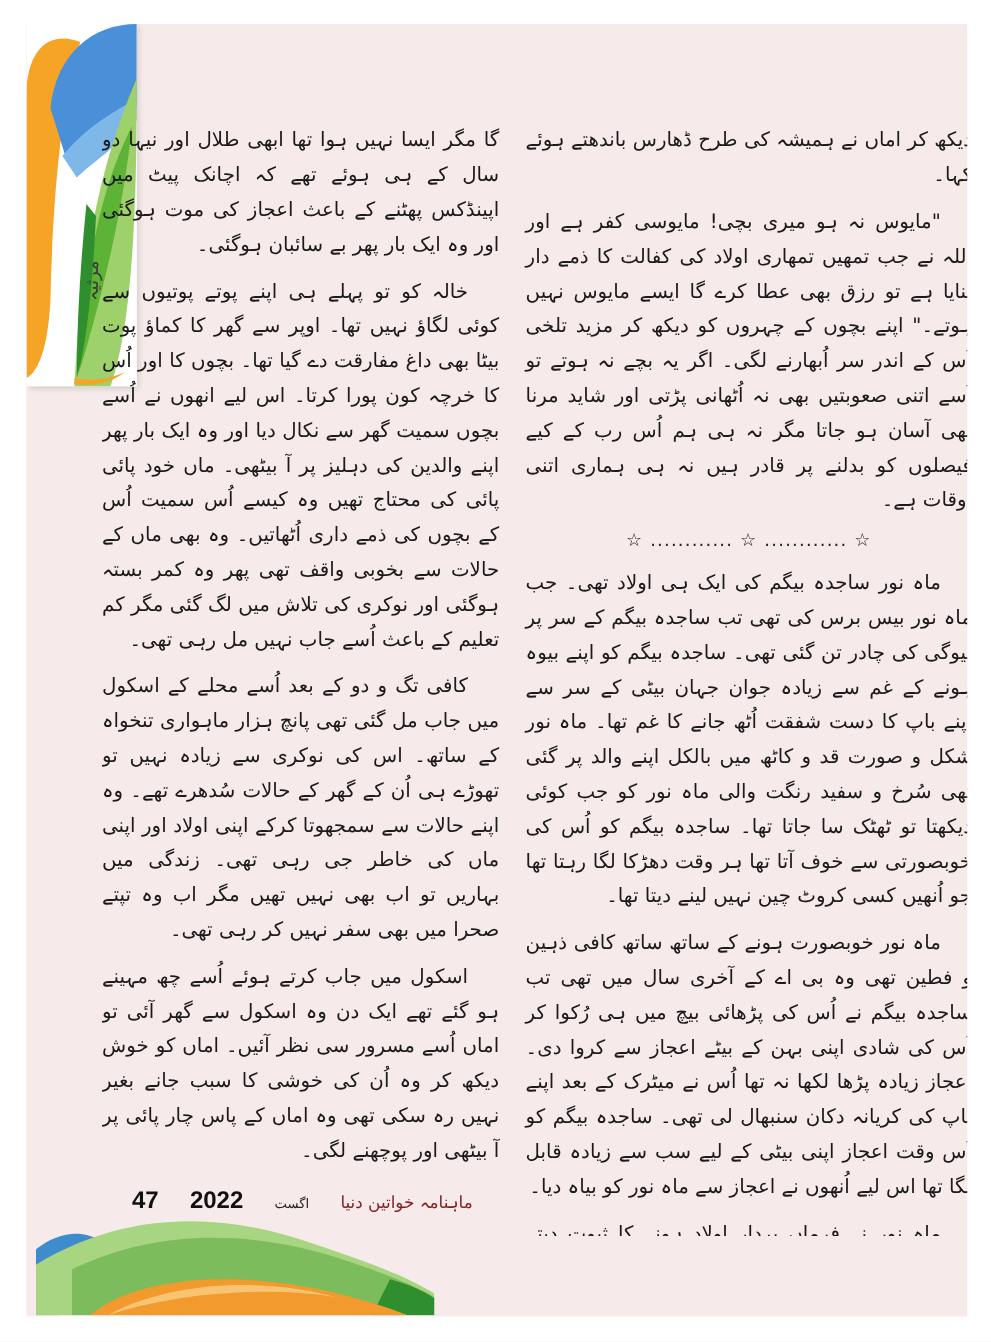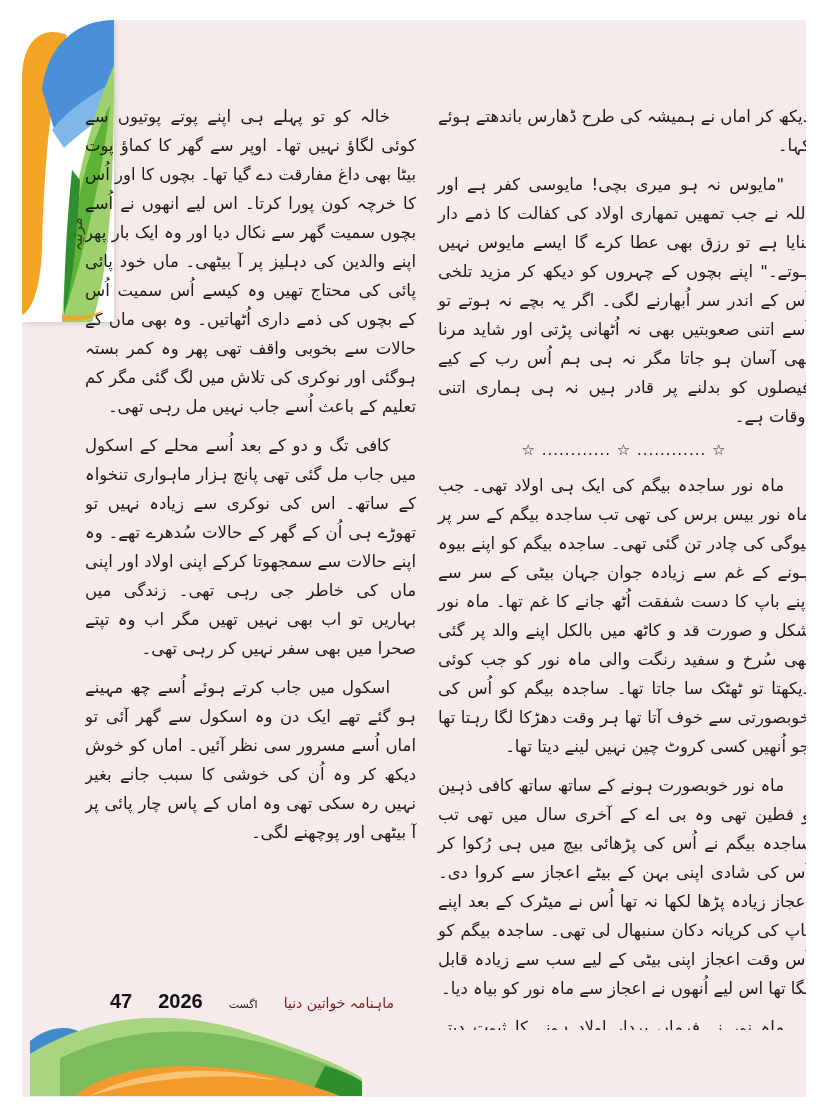--- a/index.html
+++ b/index.html
@@ -84,20 +84,21 @@
         <p class="no-indent">دیکھ کر اماں نے ہمیشہ کی طرح ڈھارس باندھتے ہوئے کہا۔</p>
         <p>"مایوس نہ ہو میری بچی! مایوسی کفر ہے اور اللہ نے جب تمھیں تمھاری اولاد کی کفالت کا ذمے دار بنایا ہے تو رزق بھی عطا کرے گا ایسے مایوس نہیں ہوتے۔" اپنے بچوں کے چہروں کو دیکھ کر مزید تلخی اُس کے اندر سر اُبھارنے لگی۔ اگر یہ بچے نہ ہوتے تو اُسے اتنی صعوبتیں بھی نہ اُٹھانی پڑتی اور شاید مرنا بھی آسان ہو جاتا مگر نہ ہی ہم اُس رب کے کیے فیصلوں کو بدلنے پر قادر ہیں نہ ہی ہماری اتنی اوقات ہے۔</p>
         <div class="separator">☆ ............ ☆ ............ ☆</div>
         <p>ماہ نور ساجدہ بیگم کی ایک ہی اولاد تھی۔ جب ماہ نور بیس برس کی تھی تب ساجدہ بیگم کے سر پر بیوگی کی چادر تن گئی تھی۔ ساجدہ بیگم کو اپنے بیوہ ہونے کے غم سے زیادہ جوان جہان بیٹی کے سر سے اپنے باپ کا دست شفقت اُٹھ جانے کا غم تھا۔ ماہ نور شکل و صورت قد و کاٹھ میں بالکل اپنے والد پر گئی تھی سُرخ و سفید رنگت والی ماہ نور کو جب کوئی دیکھتا تو ٹھٹک سا جاتا تھا۔ ساجدہ بیگم کو اُس کی خوبصورتی سے خوف آتا تھا ہر وقت دھڑکا لگا رہتا تھا جو اُنھیں کسی کروٹ چین نہیں لینے دیتا تھا۔</p>
         <p>ماہ نور خوبصورت ہونے کے ساتھ ساتھ کافی ذہین و فطین تھی وہ بی اے کے آخری سال میں تھی تب ساجدہ بیگم نے اُس کی پڑھائی بیچ میں ہی رُکوا کر اُس کی شادی اپنی بہن کے بیٹے اعجاز سے کروا دی۔ اعجاز زیادہ پڑھا لکھا نہ تھا اُس نے میٹرک کے بعد اپنے باپ کی کریانہ دکان سنبھال لی تھی۔ ساجدہ بیگم کو اُس وقت اعجاز اپنی بیٹی کے لیے سب سے زیادہ قابل لگا تھا اس لیے اُنھوں نے اعجاز سے ماہ نور کو بیاہ دیا۔</p>
         <p>ماہ نور نے فرماں بردار اولاد ہونے کا ثبوت دیتے ہوئے خندہ پیشانی سے اعجاز کو قبول کر لیا تھا۔</p>
 
       </div>
 
       <div class="col col-left">
+        <p class="no-indent">گا مگر ایسا نہیں ہوا تھا ابھی طلال اور نیہا دو سال کے ہی ہوئے تھے کہ اچانک پیٹ میں اپینڈکس پھٹنے کے باعث اعجاز کی موت ہوگئی اور وہ ایک بار پھر بے سائبان ہوگئی۔</p>
         <p>خالہ کو تو پہلے ہی اپنے پوتے پوتیوں سے کوئی لگاؤ نہیں تھا۔ اوپر سے گھر کا کماؤ پوت بیٹا بھی داغ مفارقت دے گیا تھا۔ بچوں کا اور اُس کا خرچہ کون پورا کرتا۔ اس لیے انھوں نے اُسے بچوں سمیت گھر سے نکال دیا اور وہ ایک بار پھر اپنے والدین کی دہلیز پر آ بیٹھی۔ ماں خود پائی پائی کی محتاج تھیں وہ کیسے اُس سمیت اُس کے بچوں کی ذمے داری اُٹھاتیں۔ وہ بھی ماں کے حالات سے بخوبی واقف تھی پھر وہ کمر بستہ ہوگئی اور نوکری کی تلاش میں لگ گئی مگر کم تعلیم کے باعث اُسے جاب نہیں مل رہی تھی۔</p>
         <p>کافی تگ و دو کے بعد اُسے محلے کے اسکول میں جاب مل گئی تھی پانچ ہزار ماہواری تنخواہ کے ساتھ۔ اس کی نوکری سے زیادہ نہیں تو تھوڑے ہی اُن کے گھر کے حالات سُدھرے تھے۔ وہ اپنے حالات سے سمجھوتا کرکے اپنی اولاد اور اپنی ماں کی خاطر جی رہی تھی۔ زندگی میں بہاریں تو اب بھی نہیں تھیں مگر اب وہ تپتے صحرا میں بھی سفر نہیں کر رہی تھی۔</p>
         <p>اسکول میں جاب کرتے ہوئے اُسے چھ مہینے ہو گئے تھے ایک دن وہ اسکول سے گھر آئی تو اماں اُسے مسرور سی نظر آئیں۔ اماں کو خوش دیکھ کر وہ اُن کی خوشی کا سبب جانے بغیر نہیں رہ سکی تھی وہ اماں کے پاس چار پائی پر آ بیٹھی اور پوچھنے لگی۔</p>
 
       </div>
 
     </div>
 
     <div class="footer-wave">
       <svg width="332" height="90" viewBox="0 0 332 90">
@@ -105,19 +106,19 @@
         <path d="M0,48 C70,5 150,2 230,30 C275,45 310,58 332,72 L332,90 L0,90 Z" fill="#a8d582"></path>
         <path d="M30,52 C100,18 180,18 260,45 C290,55 315,65 332,75 L332,90 L30,90 Z" fill="#6ab04c" opacity="0.7"></path>
         <path d="M295,60 C310,64 324,70 332,76 L332,90 L280,90 Z" fill="#2f8f2f"></path>
         <path d="M45,90 C90,52 200,48 310,90 Z" fill="#f29a2e"></path>
         <path d="M60,90 C110,62 190,58 250,75 C200,66 120,70 60,90 Z" fill="#f8c471"></path>
       </svg>
     </div>
 
     <div class="footer-meta">
       <span class="num">47</span>
-      <span class="num">2026</span>
+      <span class="num">2022</span>
       <span class="urdu">اگست</span>
       <span class="mag">ماہنامہ خواتین دنیا</span>
     </div>
 
   </div>
 </div>
 
 </body></html>

